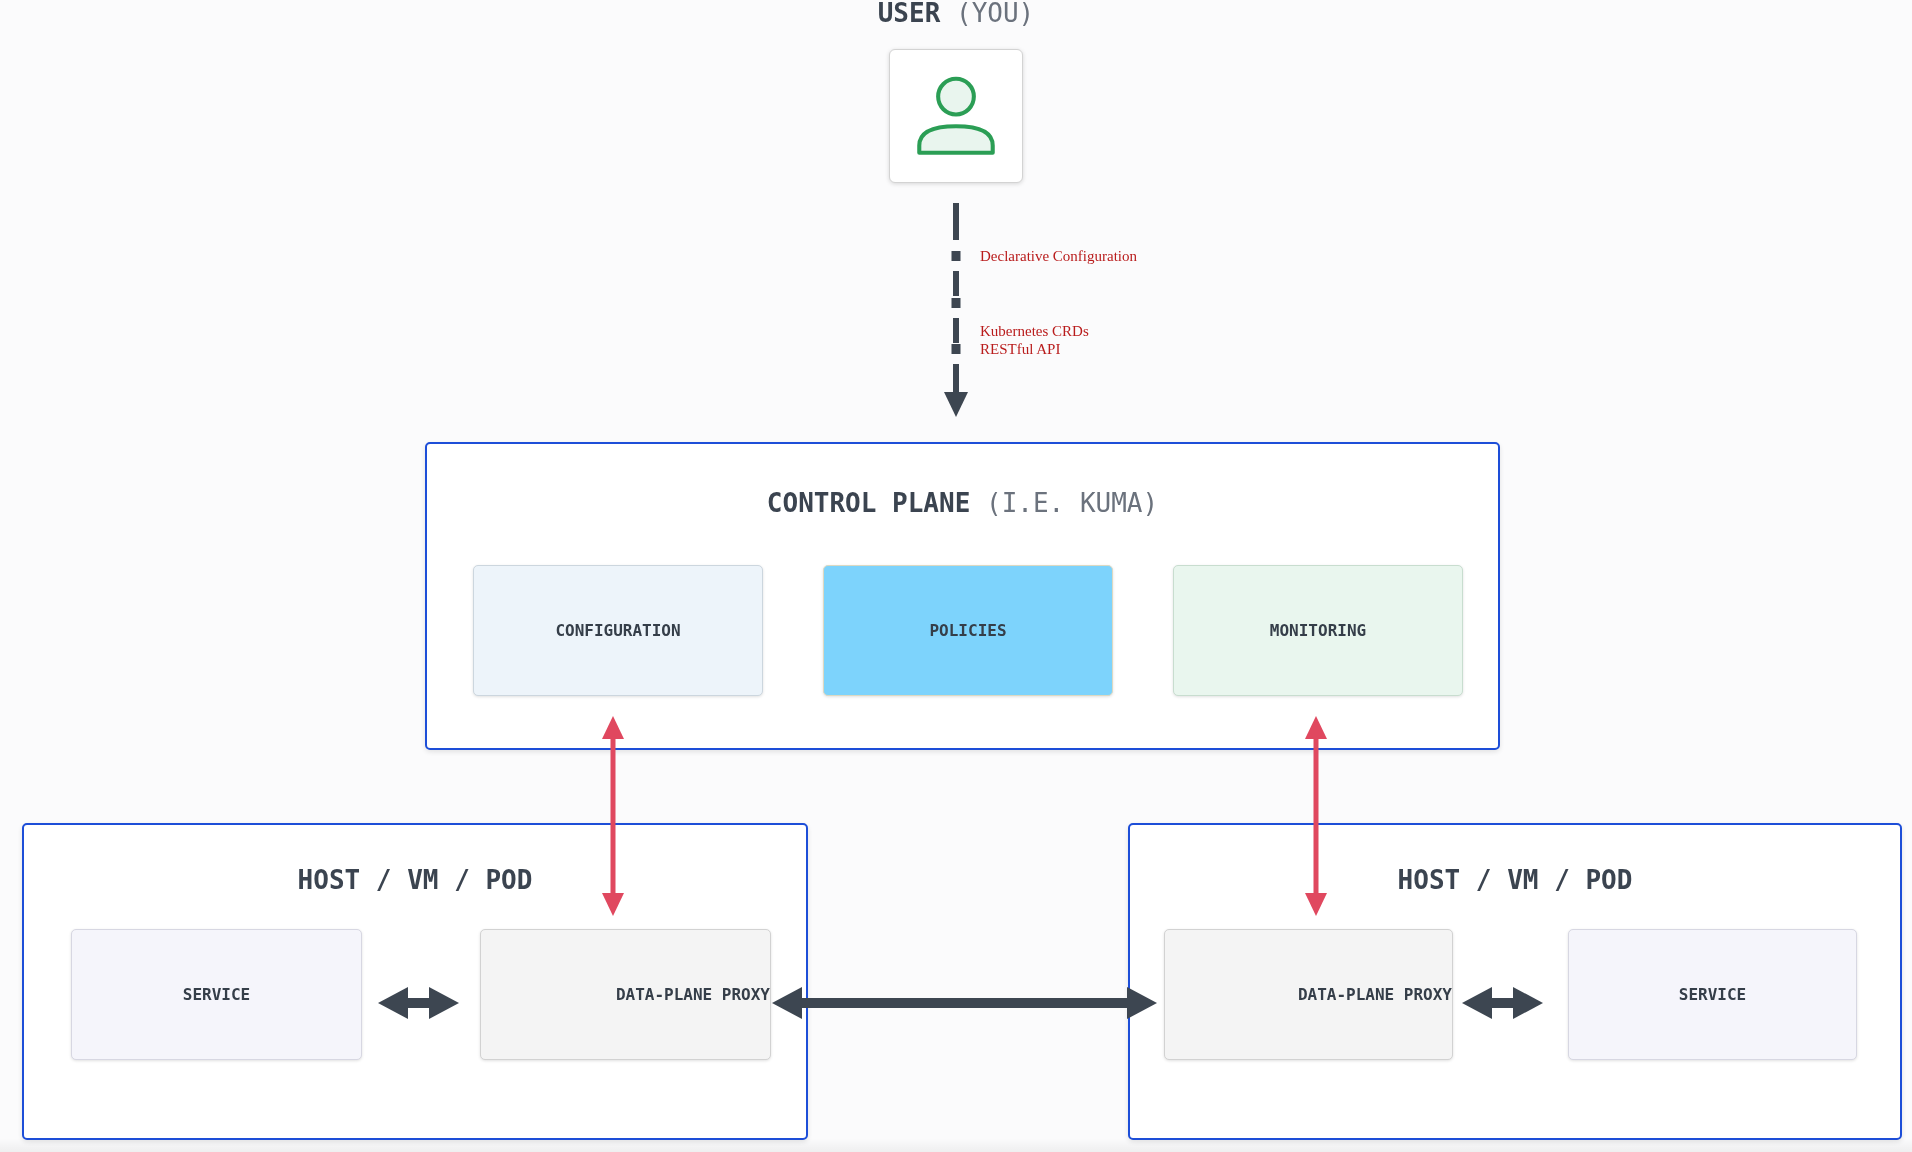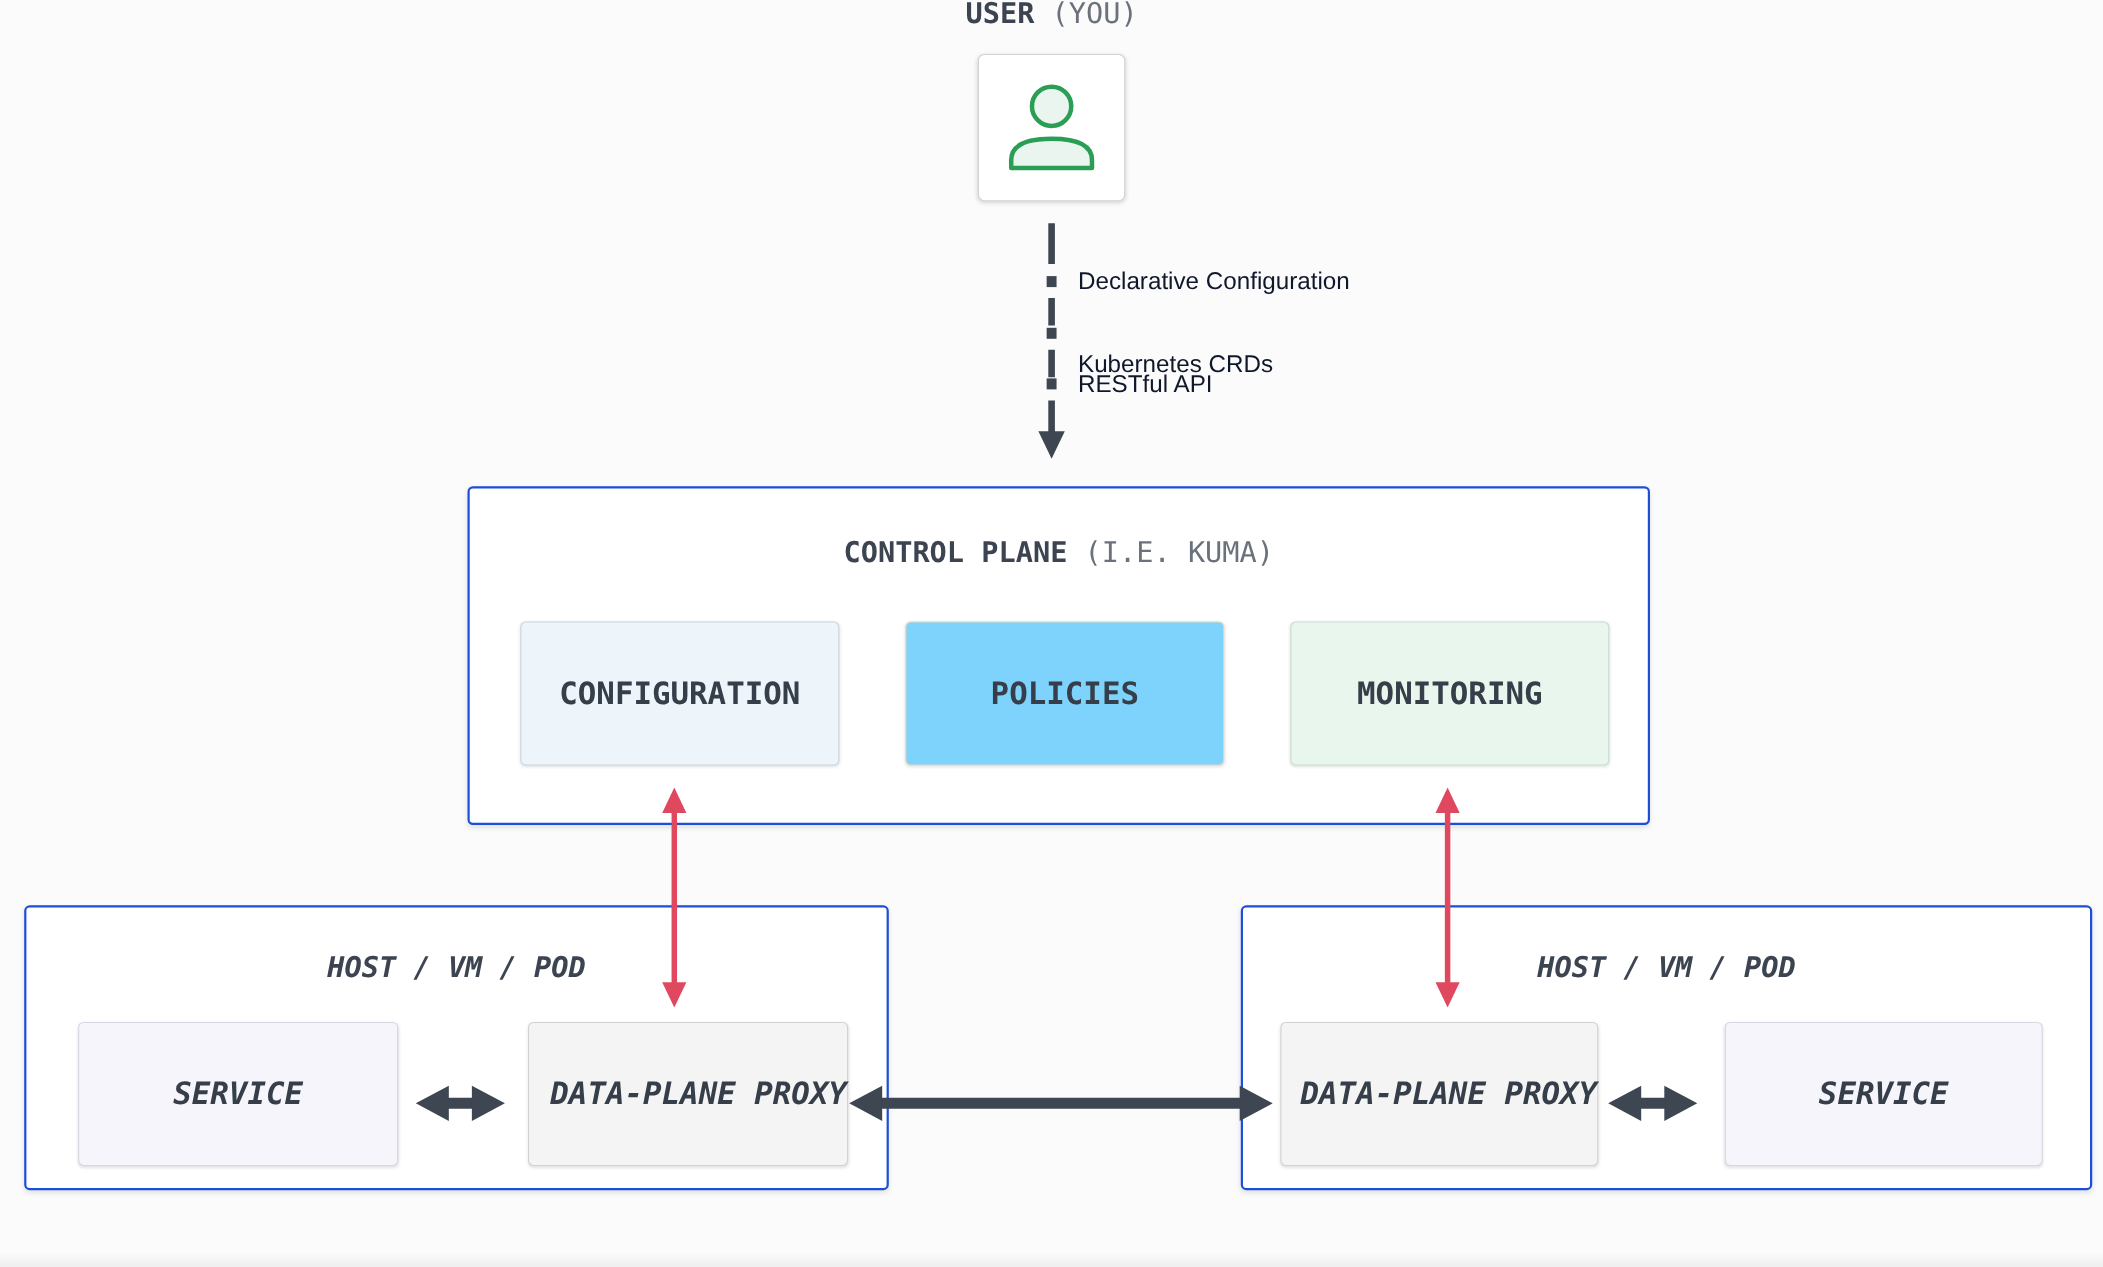--- a/index.html
+++ b/index.html
@@ -4,35 +4,35 @@
 <style>
   html,body{margin:0;padding:0;}
   body{
     width:1912px;height:1152px;overflow:hidden;
     background:#fbfbfc;
     font-family:"Liberation Sans","DejaVu Sans",sans-serif;
   }
   .stage{position:relative;width:1912px;height:1152px;border-radius:10px;}
   .mono-title{font-family:"DejaVu Sans Mono","Liberation Mono",monospace;font-size:26px;font-weight:700;color:#3b4450;}
   .mono-suffix{font-weight:400;color:#6b727d;}
-  .sans-label{font-size:22px;color:#0f172a;line-height:26px;white-space:nowrap;}
+  .sans-label{font-size:15px;color:#b91c1c;line-height:26px;white-space:nowrap;font-family:Liberation Serif, serif;}
 
   
   .card{
     position:absolute;background:#ffffff;border:2px solid #1d4ed8;border-radius:5px;
     box-shadow:0 2px 5px rgba(0,0,0,.10);
     box-sizing:border-box;
   }
   .node{
     position:absolute;border-radius:5px;border:1px solid rgba(0,0,0,.16);
     box-shadow:0 1px 3px rgba(0,0,0,.12);
     display:flex;align-items:center;justify-content:center;
     box-sizing:border-box;
     font-family:"DejaVu Sans Mono","Liberation Mono",monospace;
-    font-size:28px;font-weight:700;color:#353e49;white-space:nowrap;
+    font-size:16px;font-weight:700;color:#353e49;white-space:nowrap;
   }
 
   
   .user-label{position:absolute;left:756px;top:-2px;width:400px;text-align:center;}
   .user-icon-box{
     position:absolute;left:889px;top:49px;width:134px;height:134px;
     background:#fff;border:1px solid #d3d3d3;border-radius:6px;
     box-shadow:0 1px 4px rgba(0,0,0,.15);box-sizing:border-box;
     display:flex;align-items:center;justify-content:center;
   }
@@ -43,21 +43,21 @@
 
   
   .control-plane{left:425px;top:442px;width:1075px;height:308px;}
   .cp-title{position:absolute;left:0;top:44px;width:100%;text-align:center;}
   .cp-node{top:121px;width:290px;height:131px;}
   .cp-node.config{left:46px;background:#edf4fa;border-color:#ccd6de;}
   .cp-node.policies{left:396px;background:#7dd3fc;border-color:#dcd9c2;}
   .cp-node.monitoring{left:746px;background:#e9f6ee;border-color:#c8ddcf;}
 
   
-  .host{top:823px;height:259px;font-style:italic;}
+  .host{top:823px;height:317px;}
   .host.left{left:22px;width:786px;}
   .host.right{left:1128px;width:774px;}
   .host-title{position:absolute;left:0;top:40px;width:100%;text-align:center;}
   .host-node{top:104px;height:131px;}
   .host.left .service{left:47px;width:291px;}
   .host.left .proxy{left:456px;width:291px;}
   .host.right .proxy{left:34px;width:289px;}
   .host.right .service{left:438px;width:289px;}
   .node.service{background:#f5f5fb;border-color:#d7d7e2;}
   .node.proxy{background:#f4f4f4;border-color:#d2d2d2;justify-content:flex-end;}

